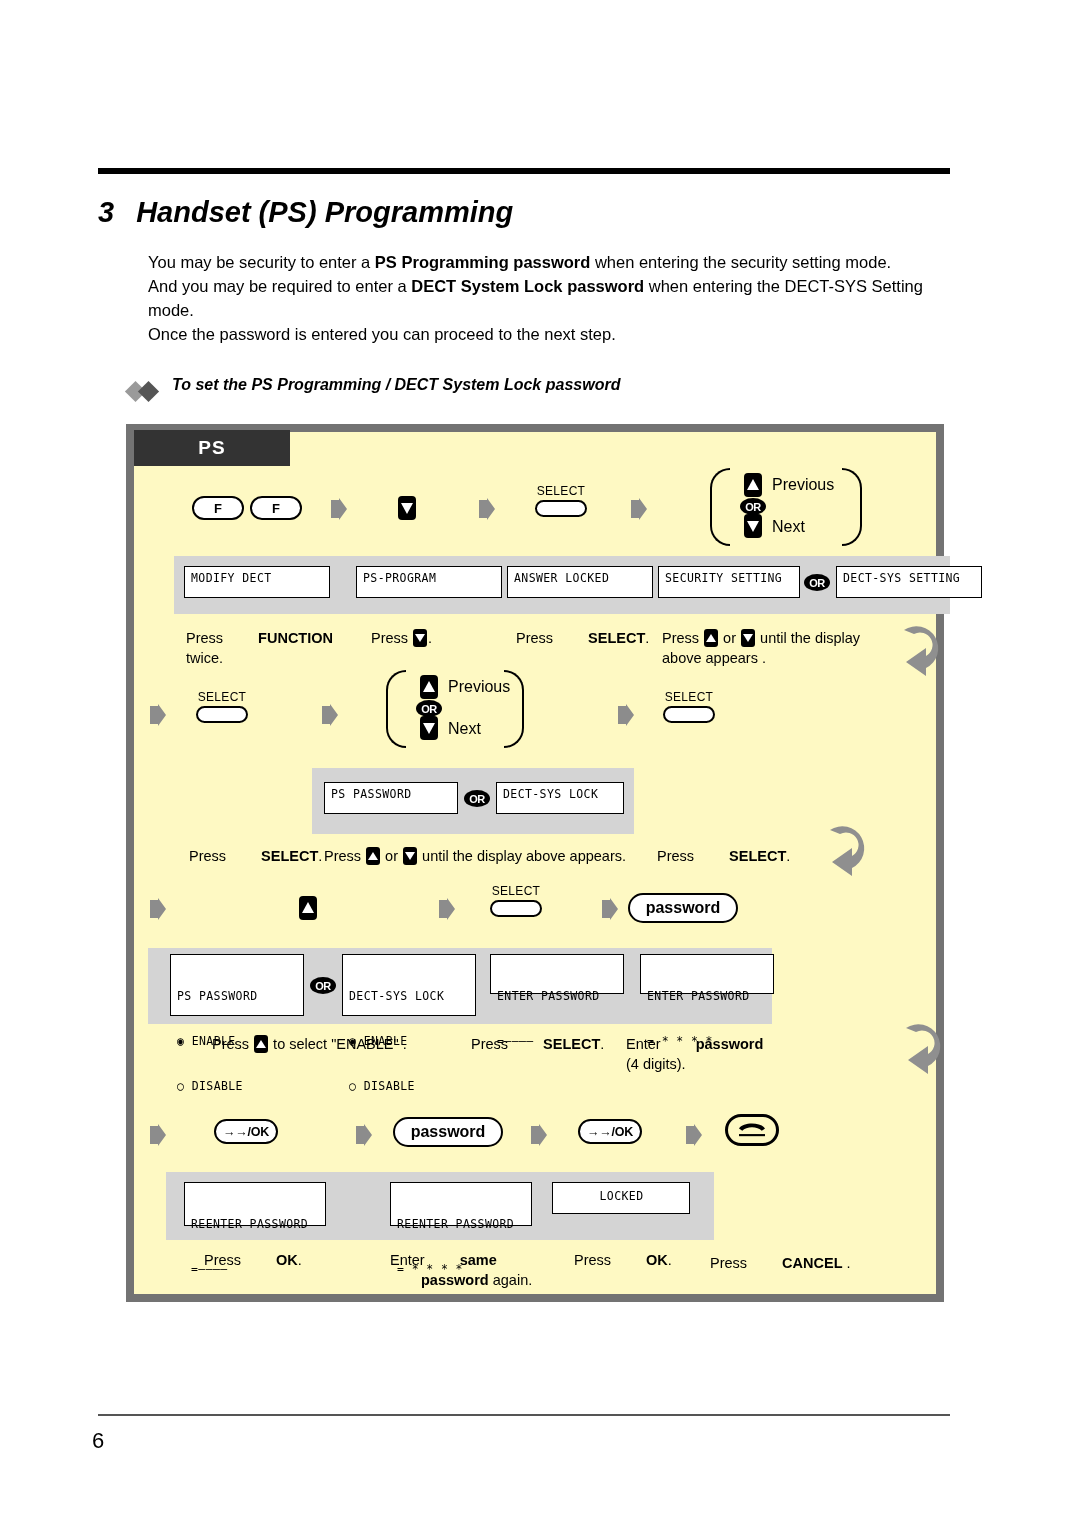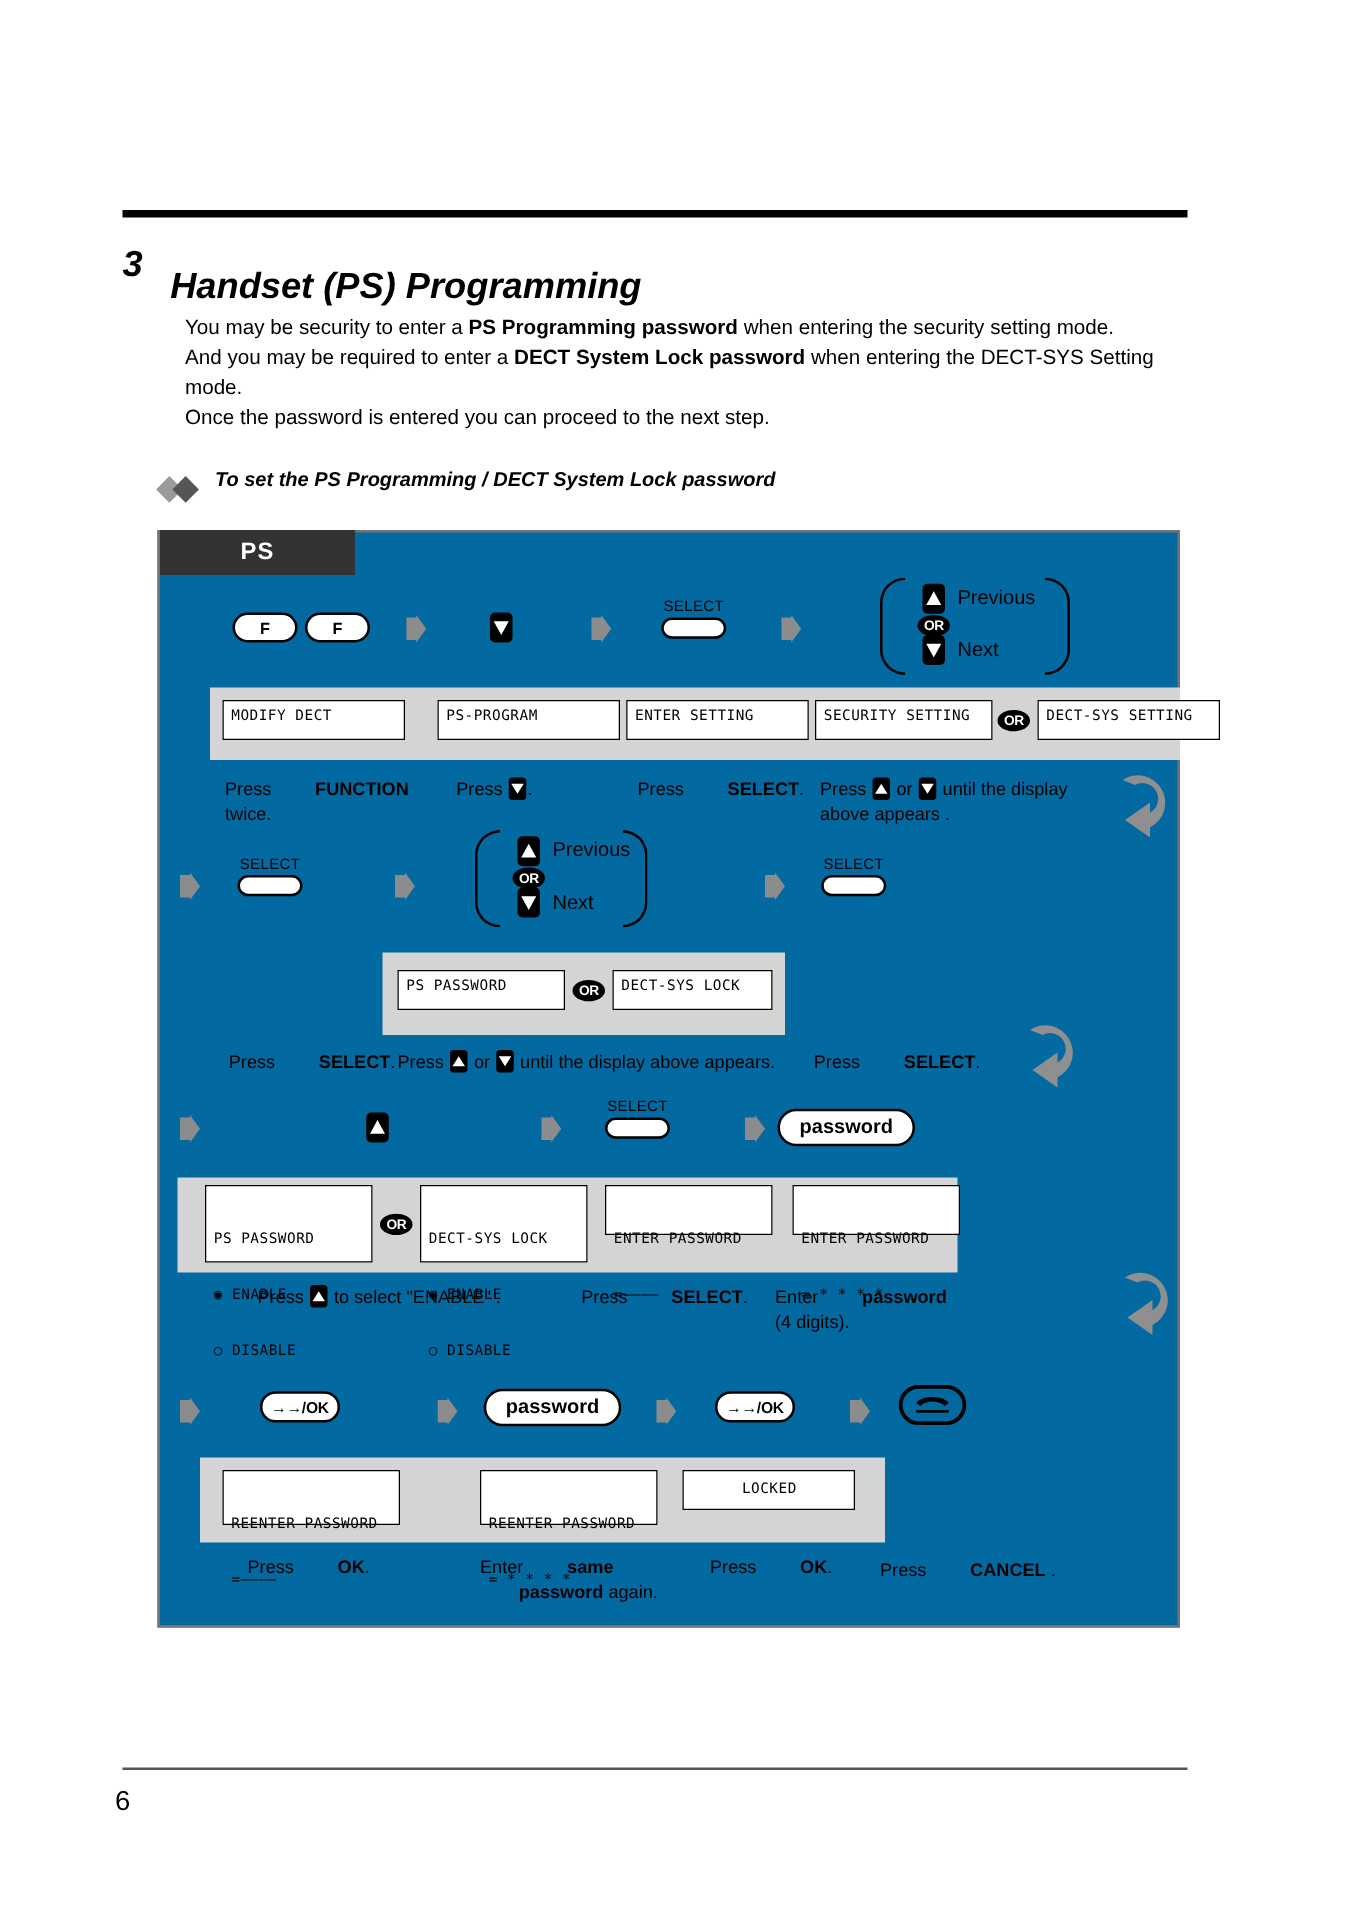--- a/index.html
+++ b/index.html
@@ -6,36 +6,36 @@
   body{width:1080px;height:1528px;position:relative;font-family:"Liberation Sans",sans-serif;color:#000;}
 
   .page{position:absolute;left:0;top:0;width:1080px;height:1528px;}
 
   
   .top-rule{position:absolute;left:98px;top:168px;width:852px;height:6px;background:#000;}
 
   
   .chapter{position:absolute;left:98px;top:196px;width:860px;}
   .chapter-num{display:inline-block;font-size:29px;font-weight:bold;font-style:italic;vertical-align:top;}
-  .chapter-title{display:inline-block;font-size:29px;font-weight:bold;font-style:italic;margin-left:22px;vertical-align:top;margin-top:17px;}
+  .chapter-title{display:inline-block;font-size:29px;font-weight:bold;font-style:italic;margin-left:22px;vertical-align:top;}
 
   
   .intro{position:absolute;left:148px;top:250px;width:800px;font-size:16.5px;line-height:24px;}
   .intro p{margin:0 0 0 0;}
   .intro b{font-weight:bold;}
 
   
   .sec-head{position:absolute;left:128px;top:378px;width:830px;height:30px;}
   .dia{position:absolute;top:6px;width:15px;height:15px;background:#808080;transform:rotate(45deg);}
   .dia.d1{left:0px;background:#9a9a9a;}
   .dia.d2{left:13px;background:#555;}
   .sec-head-text{position:absolute;left:44px;top:-2px;font-size:16px;font-weight:bold;font-style:italic;white-space:nowrap;}
 
   
-  .flowbox{position:absolute;left:126px;top:424px;width:818px;height:878px;border:2px solid #737373;box-sizing:border-box;background:#0369a1;}
+  .flowbox{position:absolute;left:126px;top:424px;width:818px;height:878px;border:8px solid #737373;box-sizing:border-box;background:#fef9c3;}
 
   .ps-tab{position:absolute;left:0px;top:-2px;width:156px;height:36px;background:#333333;color:#fff;font-size:19px;font-weight:bold;display:flex;align-items:center;justify-content:center;letter-spacing:1px;}
 
   
   .band{position:absolute;background:#d4d4d4;}
 
   
   .lcd{position:absolute;background:#fff;border:1.6px solid #000;box-sizing:border-box;
        font-family:"DejaVu Sans Mono","Liberation Mono",monospace;font-size:11.5px;
        padding:4px 5px 3px 6px;line-height:15px;letter-spacing:0.4px;white-space:pre;}
@@ -147,21 +147,21 @@
       <div class="navkey up" style="left:34px;top:5px;"></div>
       <div class="pl" style="left:62px;top:8px;">Previous</div>
       <div class="orb" style="left:30px;top:30px;">OR</div>
       <div class="navkey down" style="left:34px;top:46px;"></div>
       <div class="pl" style="left:62px;top:50px;">Next</div>
     </div>
 
     <div class="band" style="left:40px;top:124px;width:776px;height:58px;"></div>
     <div class="lcd" style="left:50px;top:134px;width:146px;height:32px;">MODIFY DECT</div>
     <div class="lcd" style="left:222px;top:134px;width:146px;height:32px;">PS-PROGRAM</div>
-    <div class="lcd" style="left:373px;top:134px;width:146px;height:32px;">ENTER SETTING</div>
+    <div class="lcd" style="left:373px;top:134px;width:146px;height:32px;">ANSWER LOCKED</div>
     <div class="lcd" style="left:524px;top:134px;width:142px;height:32px;">SECURITY SETTING</div>
     <div class="orb" style="left:670px;top:142px;">OR</div>
     <div class="lcd" style="left:702px;top:134px;width:146px;height:32px;">DECT-SYS SETTING</div>
 
     <div class="cap" style="left:52px;top:196px;width:150px;">
       <span>Press </span><b>FUNCTION</b><br>
       <span>twice.</span>
     </div>
     <div class="cap" style="left:237px;top:196px;width:140px;">
       <span>Press </span><span class="mini down"></span><span>.</span>

